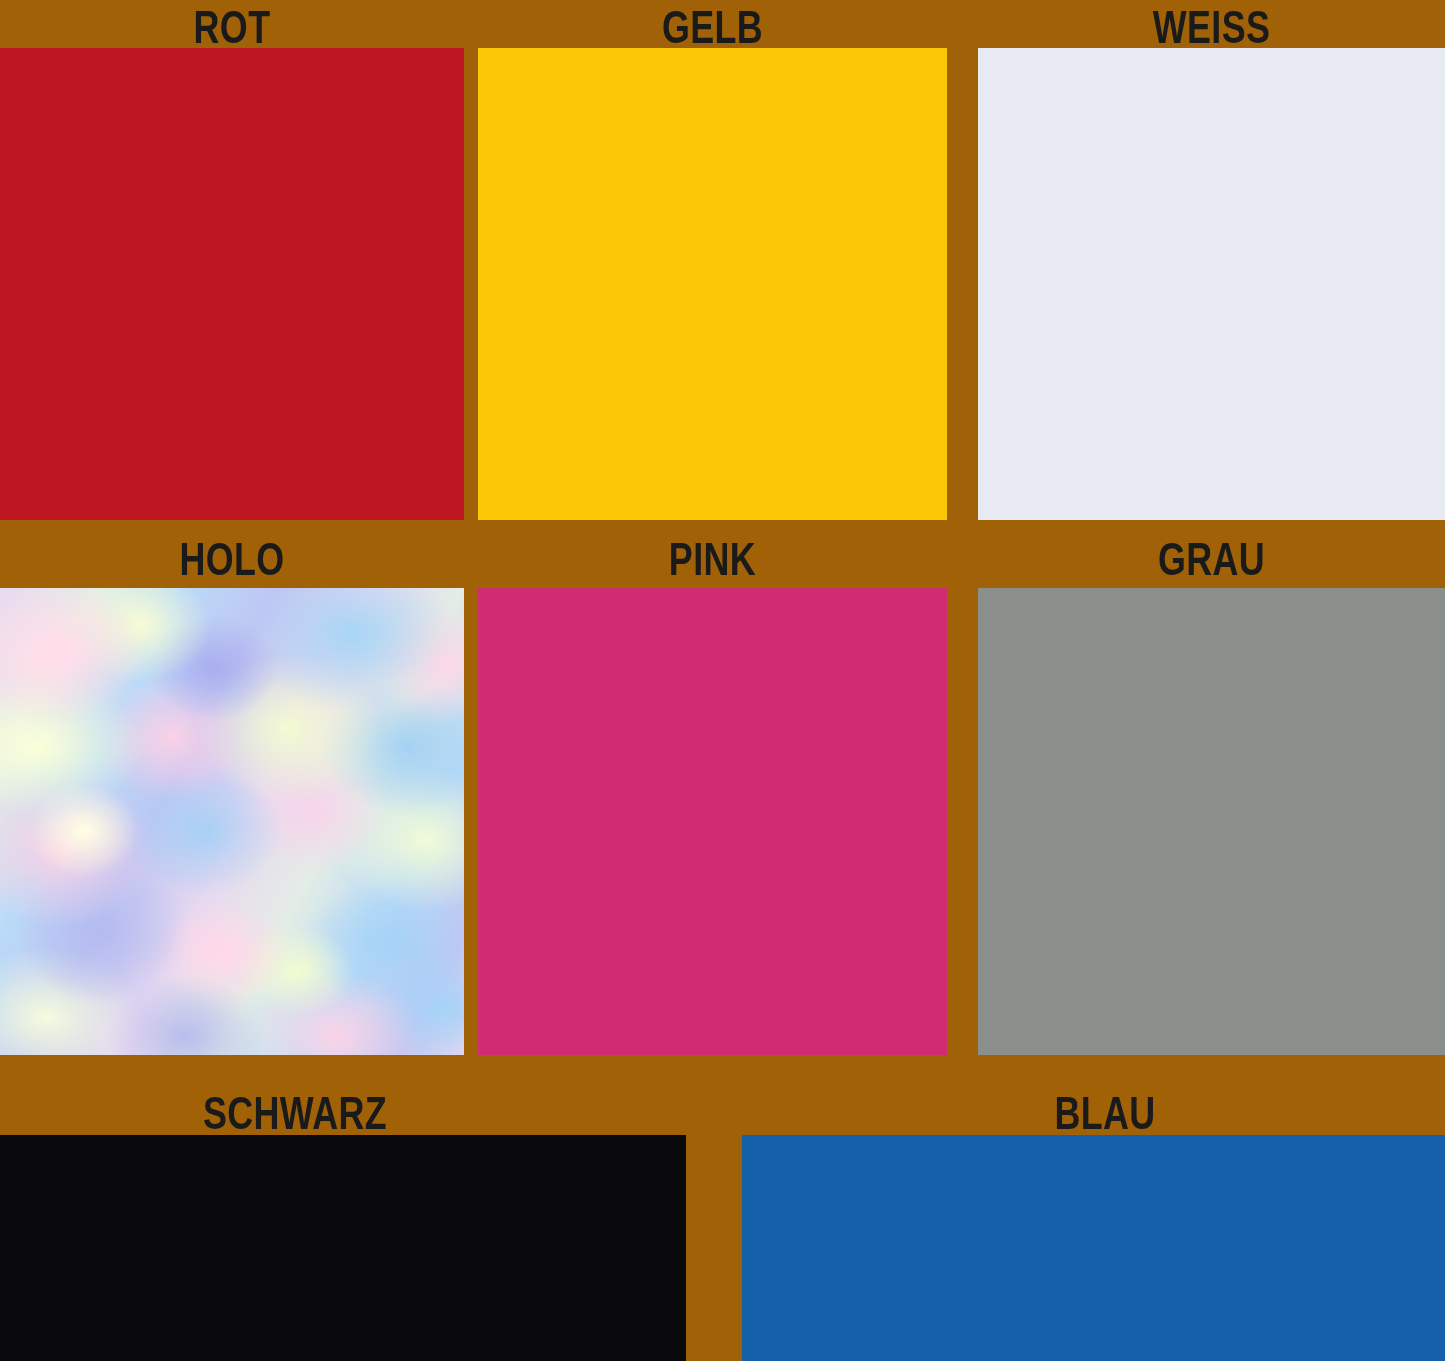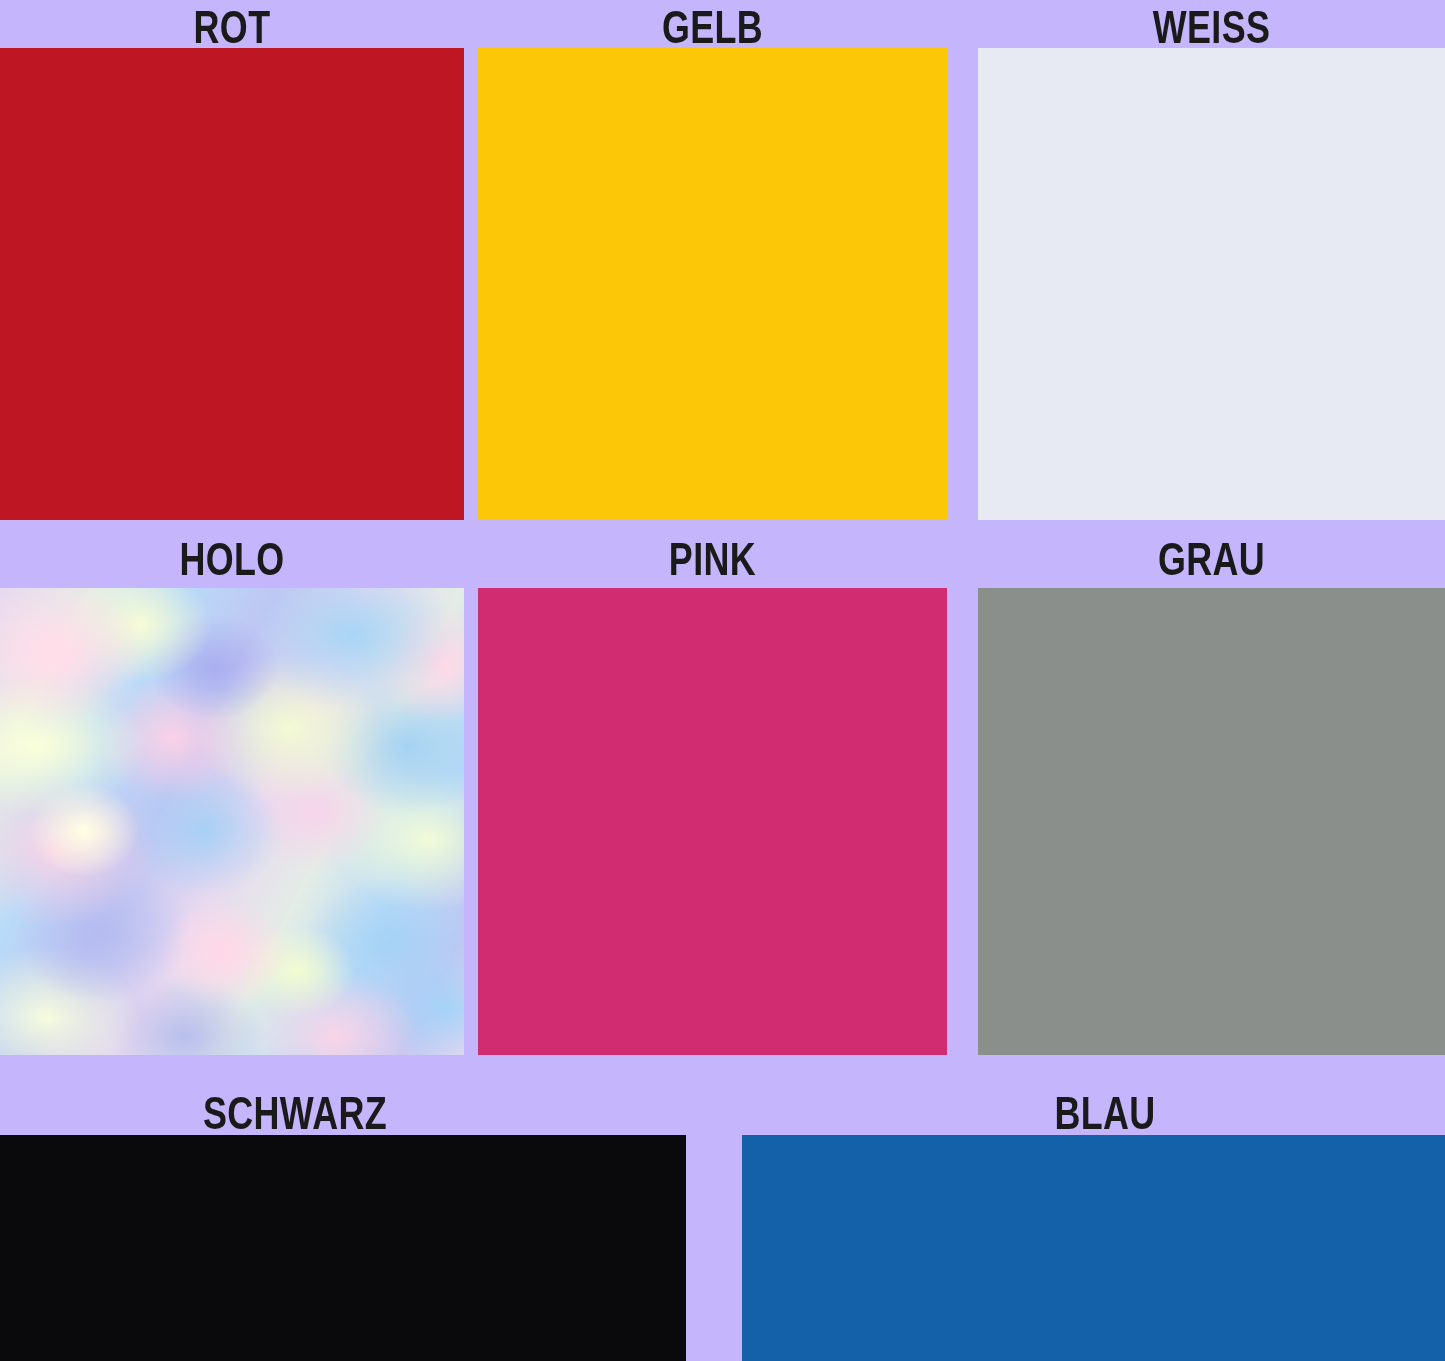--- a/index.html
+++ b/index.html
@@ -11,21 +11,21 @@
     width: 1445px;
     height: 1361px;
     position: relative;
     overflow: hidden;
     font-family: "Liberation Sans", sans-serif;
   }
 
   .board {
     position: absolute;
     inset: 0;
-    background: #c4b5fd;
+    background: #a16207;
   }
 
   
   .swatch-label {
     position: absolute;
     margin: 0;
     font-family: "Liberation Sans", sans-serif;
     font-weight: 700;
     color: #1a1a1a;
     text-transform: uppercase;

